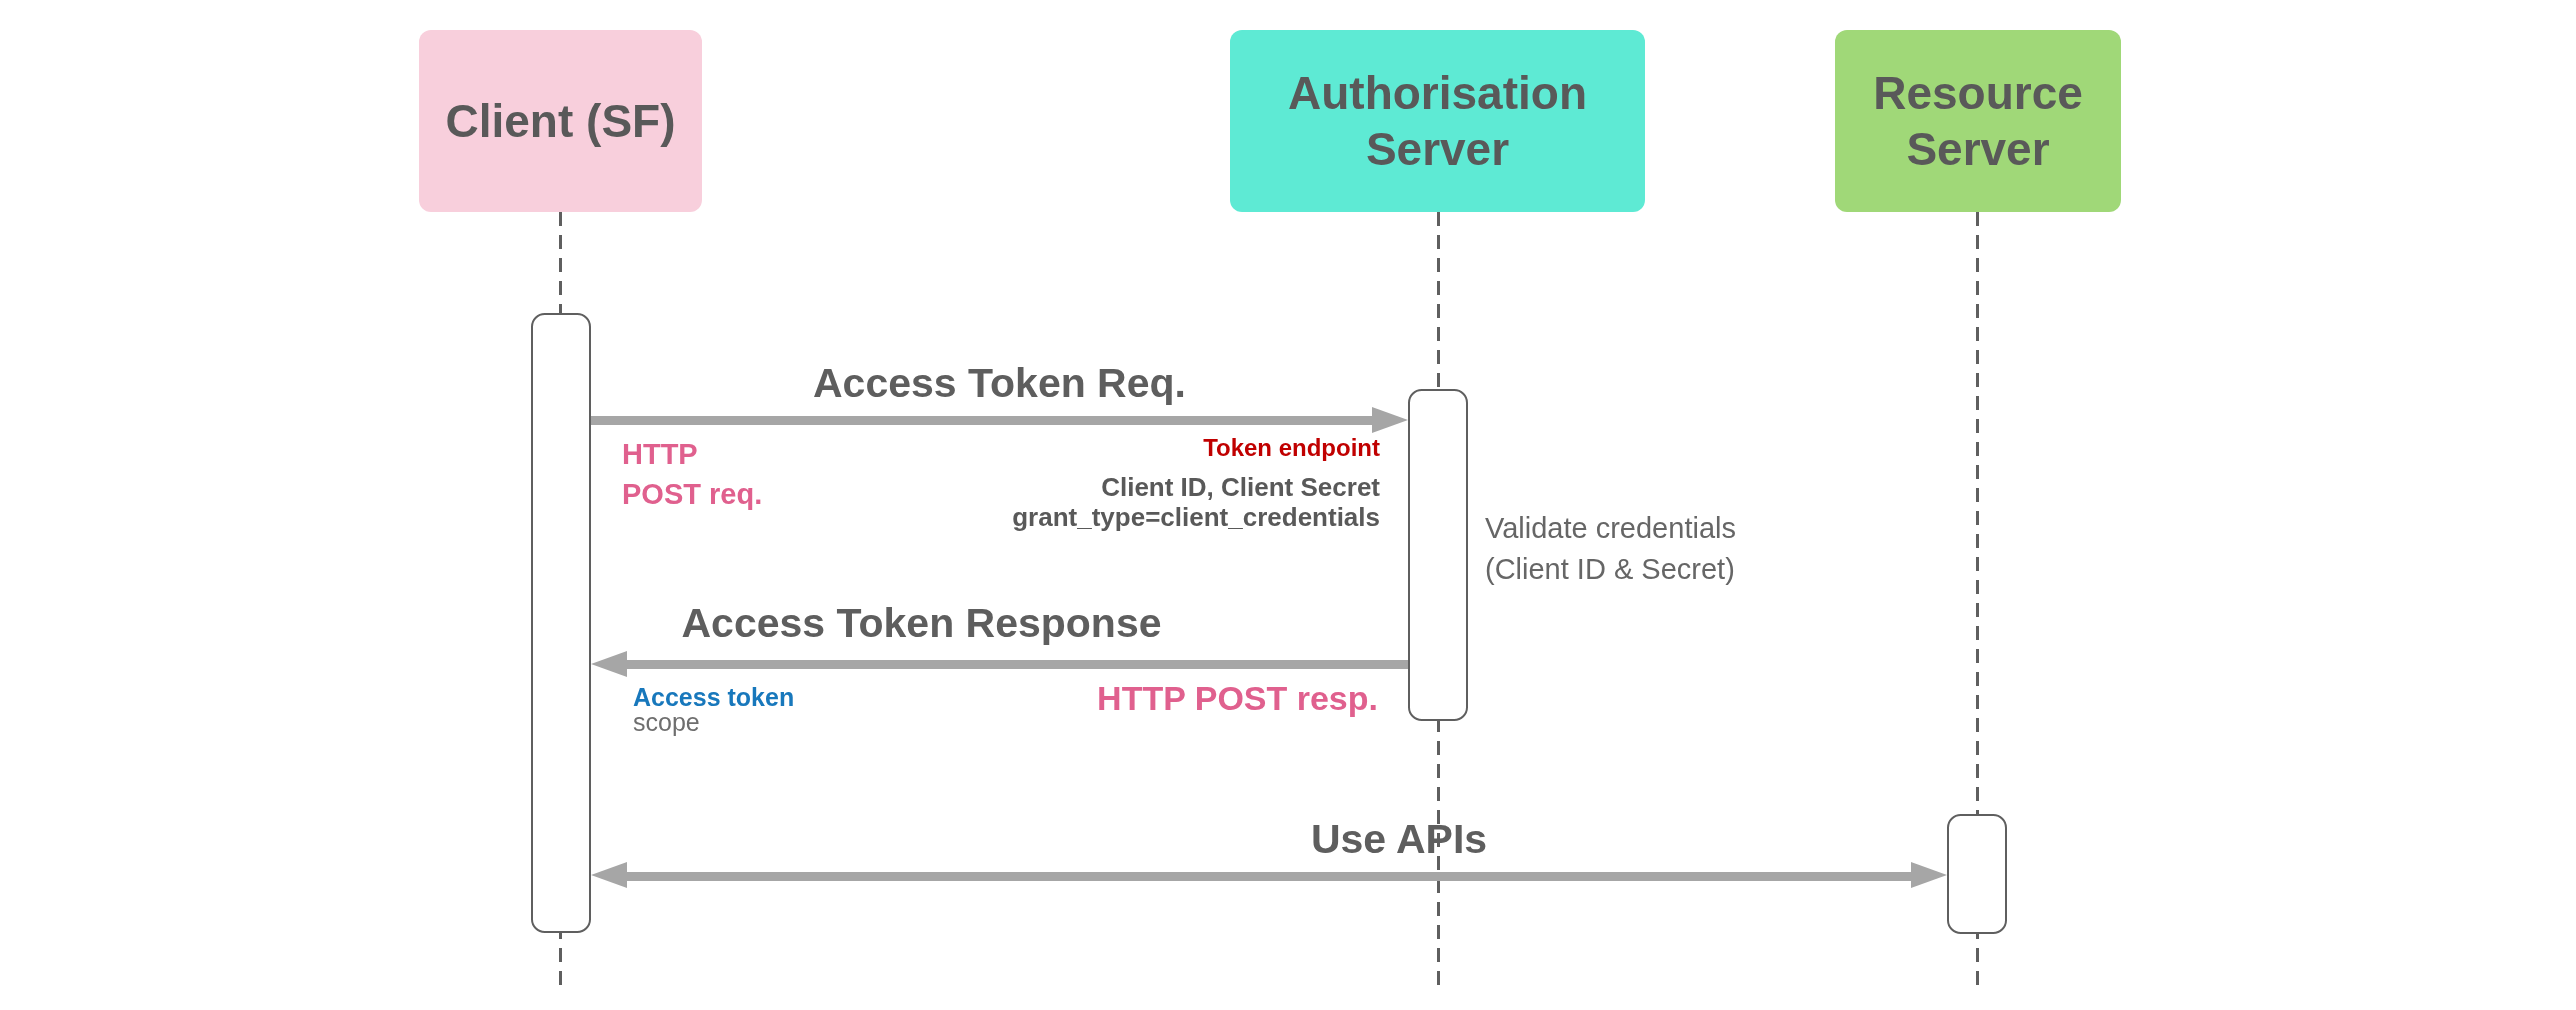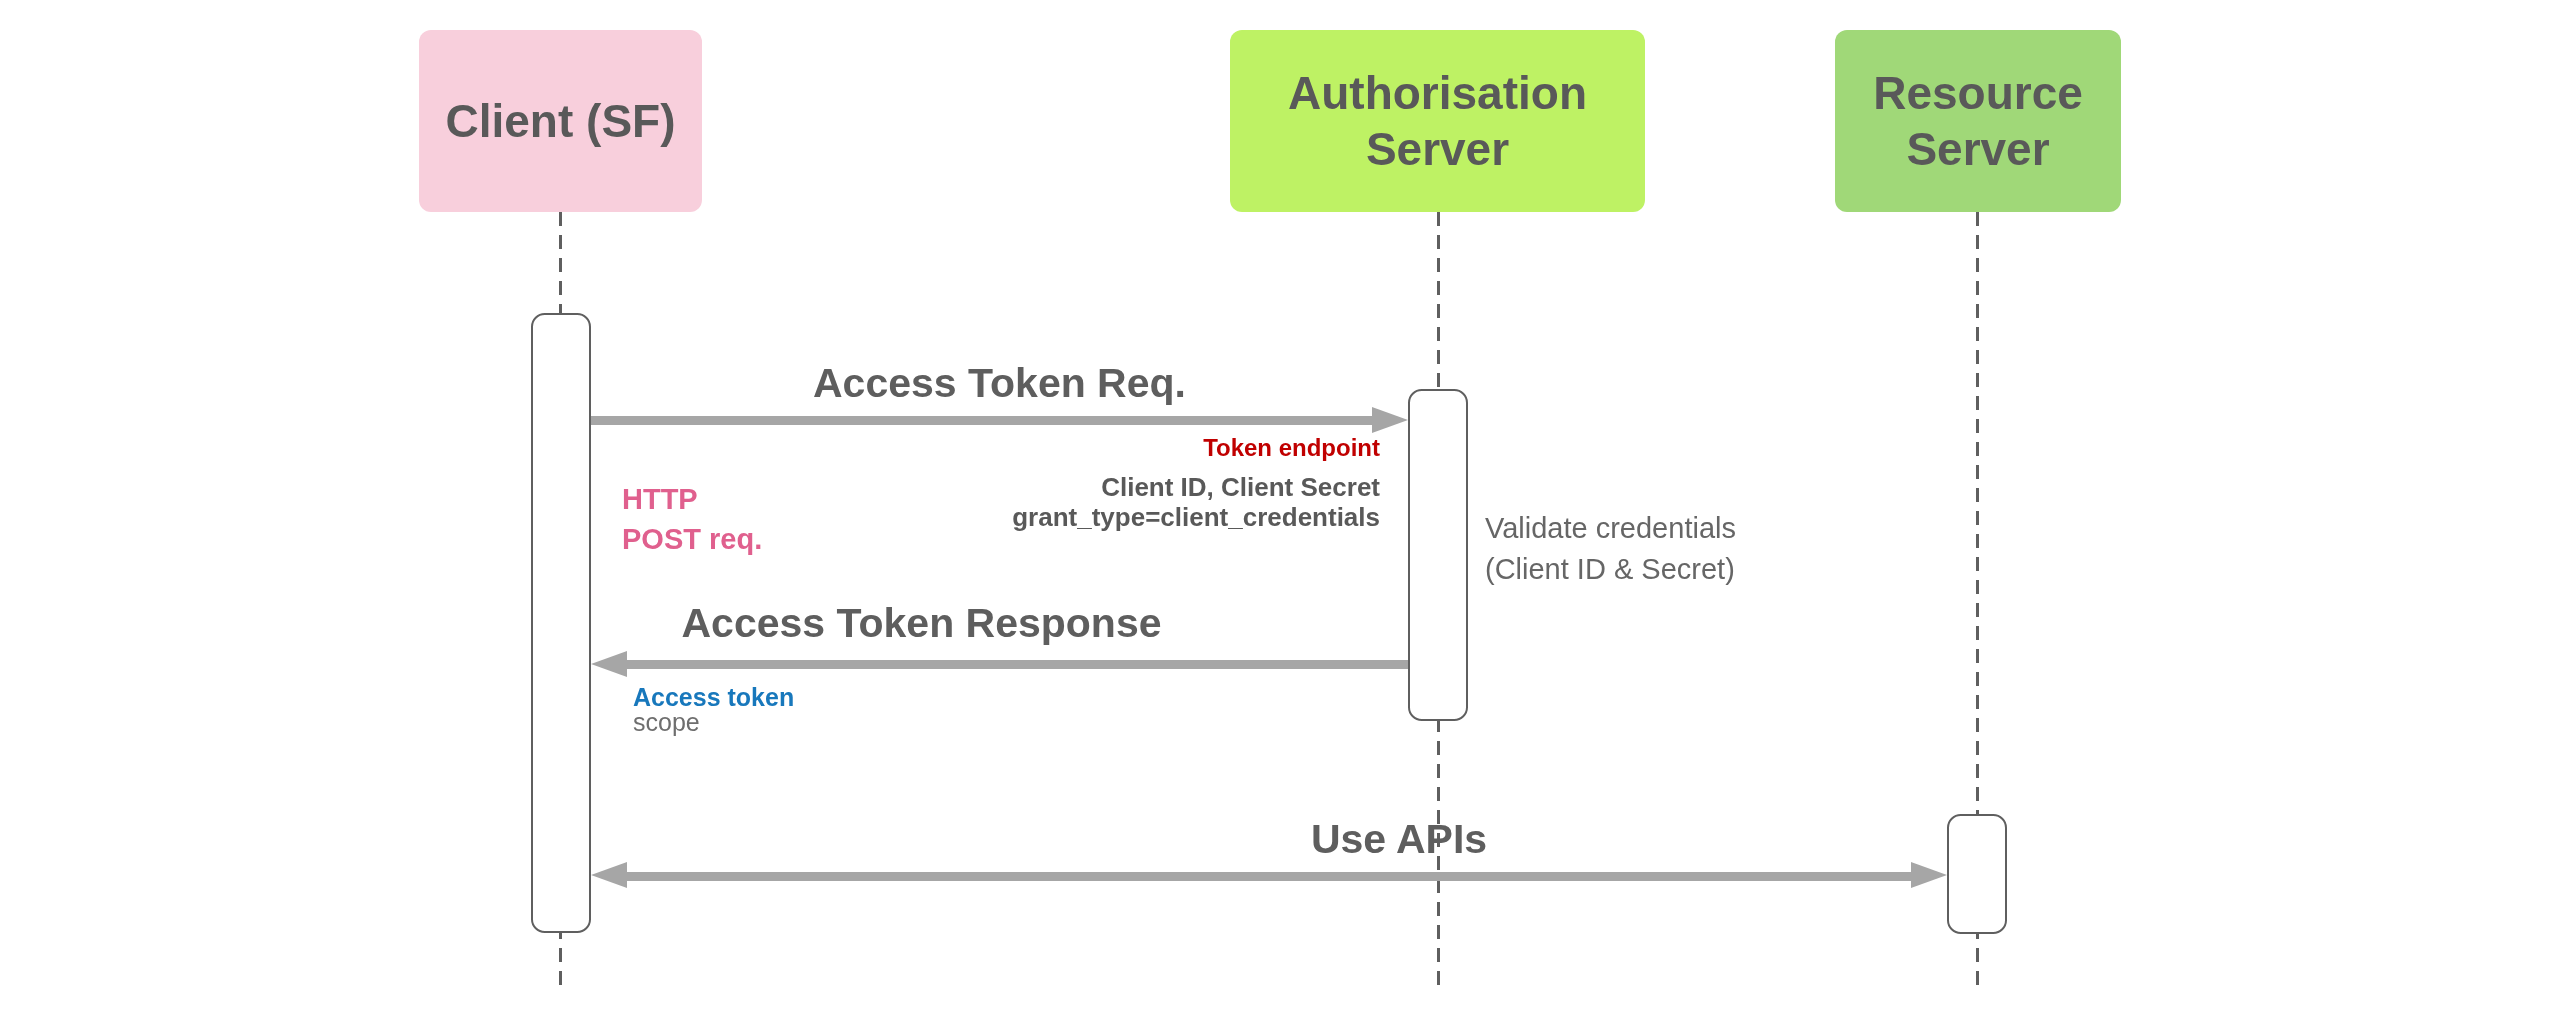--- a/index.html
+++ b/index.html
@@ -47,39 +47,39 @@
   #head-3-right{left:1911px;top:862px;}
   
   .msg-label{
     position:absolute;font-weight:bold;font-size:41px;line-height:45px;color:#5e5e5e;text-align:center;
   }
   #label-msg1{left:591px;width:817px;top:361px;}
   #label-msg2{left:591px;width:661px;top:601px;}
   #label-msg3{left:591px;width:1616px;top:817px;text-align:center;}
   
   .note{position:absolute;white-space:pre-line;}
-  #note-http-post-req{left:622px;top:434px;font-weight:bold;font-size:29px;line-height:40px;margin-top:45px;}
+  #note-http-post-req{left:622px;top:434px;font-weight:bold;font-size:29px;line-height:40px;}
   #note-token-endpoint{left:951px;width:429px;top:432px;text-align:right;font-weight:bold;font-size:24px;line-height:31px;}
   #note-client-credentials{left:865px;width:515px;top:472px;text-align:right;font-weight:bold;font-size:26px;line-height:30px;}
   #note-validate{left:1485px;top:508px;font-size:29px;line-height:41px;}
   #note-access-token{left:633px;top:676px;font-weight:bold;font-size:25px;line-height:29px;margin-top:7px;}
   #note-scope{left:633px;top:708px;font-weight:normal;font-size:25px;line-height:29px;}
   #note-http-post-resp{left:949px;width:429px;top:679px;text-align:right;font-weight:bold;font-size:34px;line-height:38px;}
 </style>
 </head>
 <body>
 
 <div id="canvas">
 
   <div class="lifeline" id="lifeline-client"></div>
   <div class="lifeline" id="lifeline-auth"></div>
   <div class="lifeline" id="lifeline-resource"></div>
 
   <div class="actor" id="actor-client" style="background-color: rgb(248, 207, 220);">Client (SF)</div>
-  <div class="actor" id="actor-auth" style="background-color: #bef264;">Authorisation
+  <div class="actor" id="actor-auth" style="background-color: #5eead4;">Authorisation
 Server</div>
   <div class="actor" id="actor-resource" style="background-color: rgb(160, 216, 120);">Resource
 Server</div>
 
   <div class="activation" id="activation-client"></div>
   <div class="activation" id="activation-auth"></div>
   <div class="activation" id="activation-resource"></div>
 
   <div class="msg-label" id="label-msg1">Access Token Req.</div>
   <div class="shaft" id="shaft-1"></div>
@@ -96,15 +96,16 @@
 
   <div class="note" id="note-http-post-req" style="color: rgb(224, 96, 142);">HTTP
 POST req.</div>
   <div class="note" id="note-token-endpoint" style="color: rgb(192, 0, 0);">Token endpoint</div>
   <div class="note" id="note-client-credentials" style="color: rgb(89, 89, 89);">Client ID, Client Secret
 grant_type=client_credentials</div>
   <div class="note" id="note-validate" style="color: rgb(102, 102, 102);">Validate credentials
 (Client ID &amp; Secret)</div>
   <div class="note" id="note-access-token" style="color: rgb(24, 120, 188);">Access token</div>
   <div class="note" id="note-scope" style="color: rgb(110, 110, 110);">scope</div>
+  <div class="note" id="note-http-post-resp" style="color: rgb(224, 96, 142);">HTTP POST resp.</div>
 
 </div>
 
 
 </body></html>

